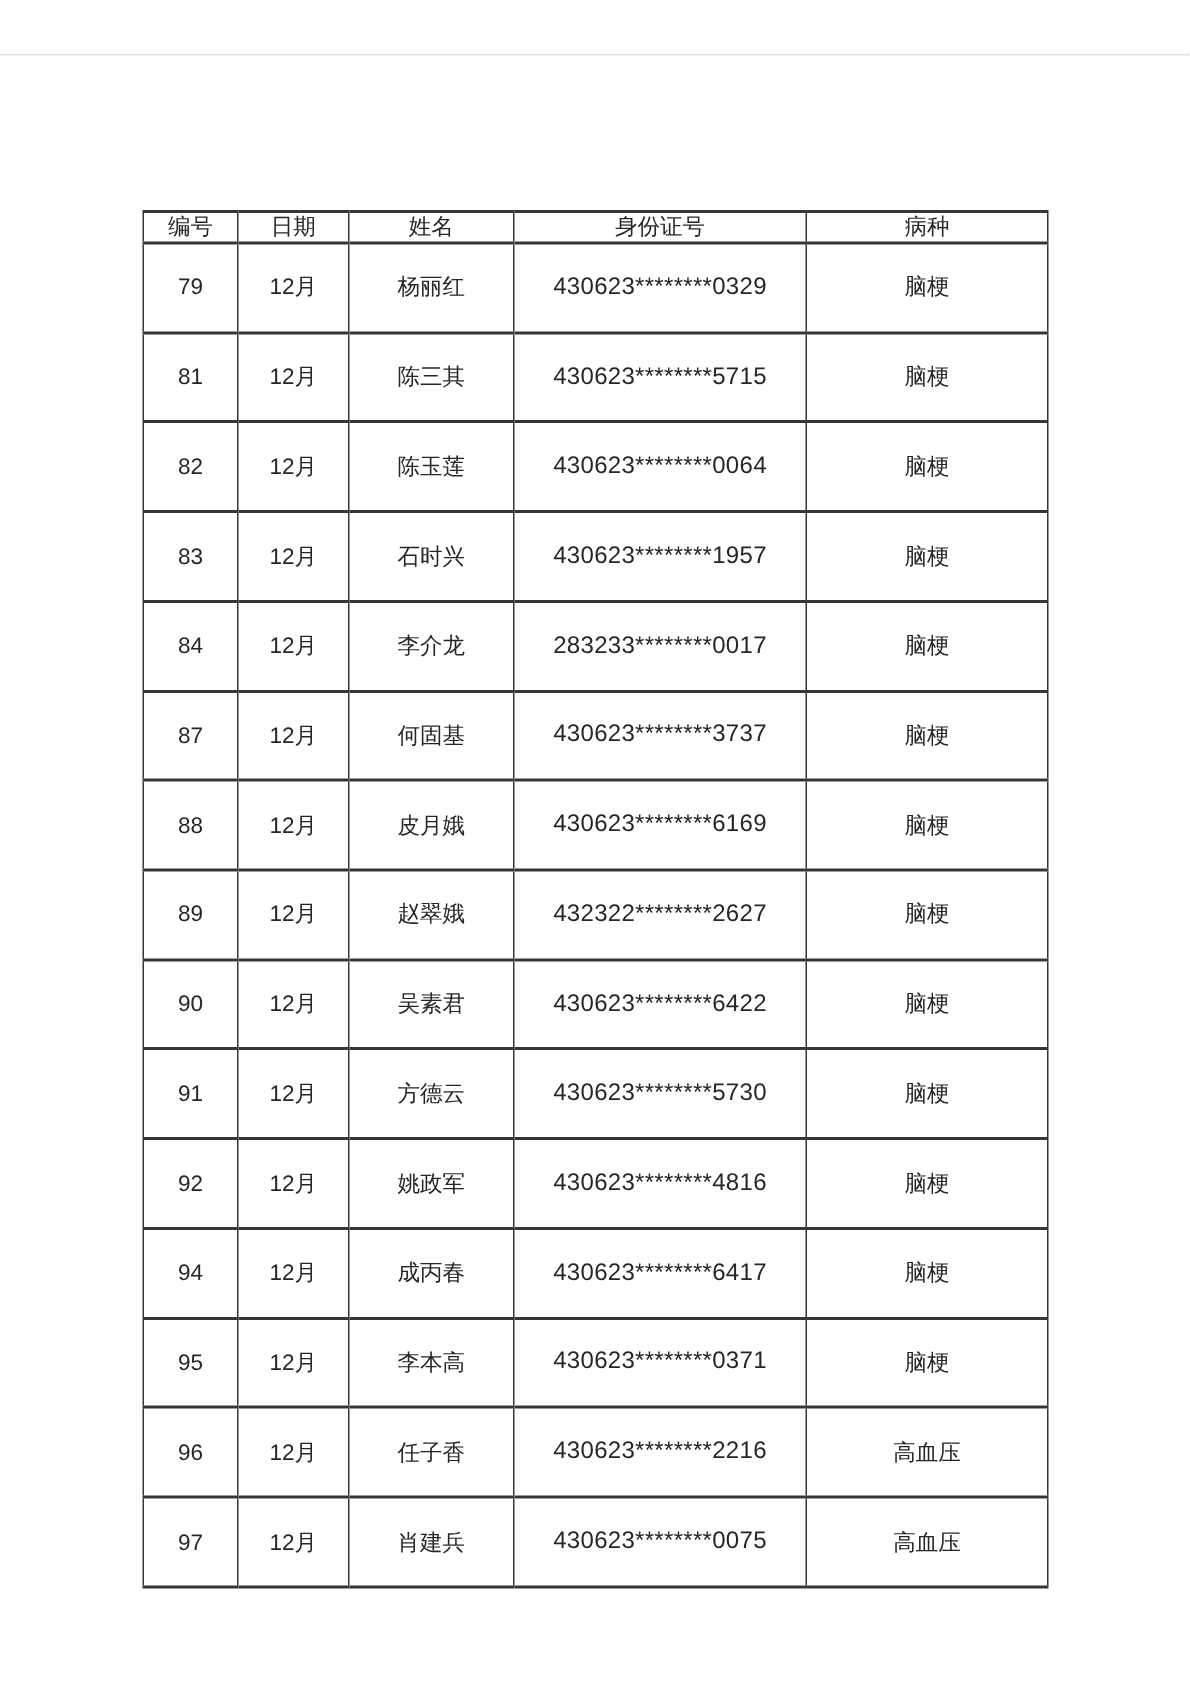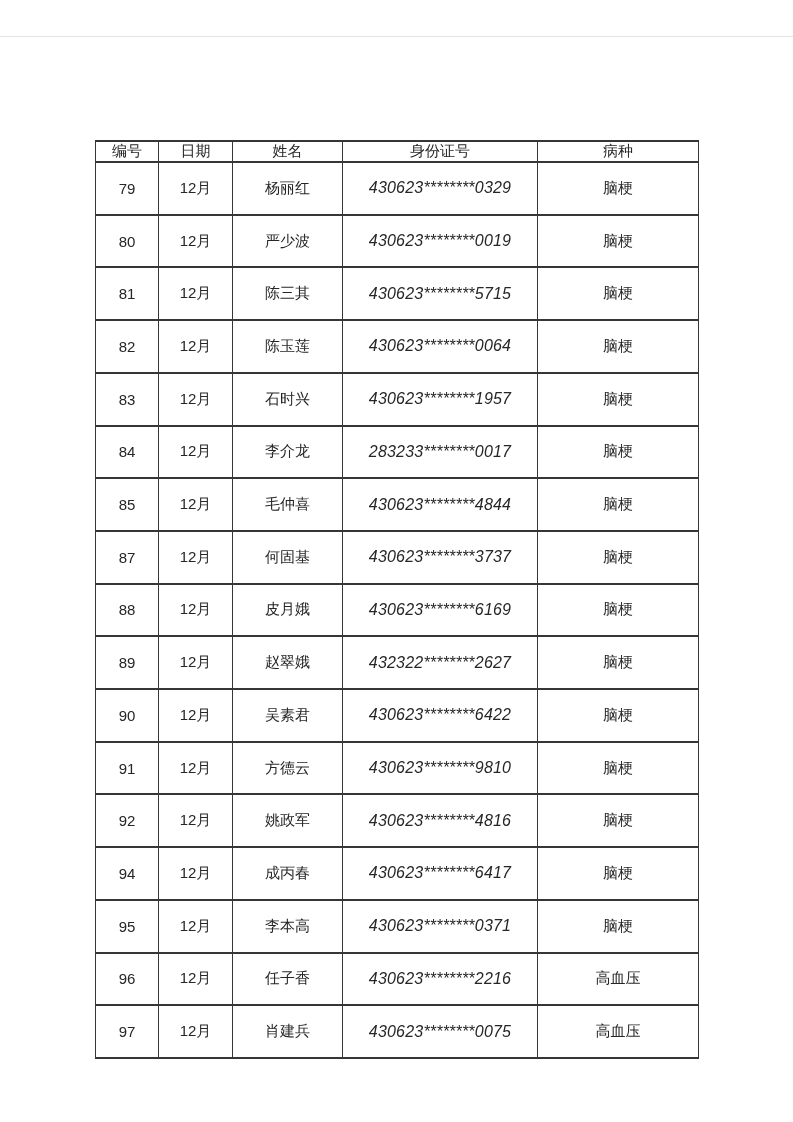--- a/index.html
+++ b/index.html
@@ -46,21 +46,20 @@
     font-size: 15px;
     font-weight: normal;
     color: #262626;
     padding: 0;
     white-space: nowrap;
     overflow: hidden;
   }
   .patient-table td.cell-id {
     font-size: 16px;
     letter-spacing: 0.2px;
-    font-style: italic;
   }
 </style>
 </head>
 <body>
 
 <div class="page">
   <div class="page-top-edge"></div>
 
   <table class="patient-table">
     <colgroup>
@@ -81,27 +80,20 @@
     </thead>
     <tbody id="table-body">
         <tr>
           <td class="cell-no">79</td>
           <td class="cell-date">12月</td>
           <td class="cell-name">杨丽红</td>
           <td class="cell-id">430623********0329</td>
           <td class="cell-disease">脑梗</td>
         </tr>
         <tr>
-          <td class="cell-no">80</td>
-          <td class="cell-date">12月</td>
-          <td class="cell-name">严少波</td>
-          <td class="cell-id">430623********0019</td>
-          <td class="cell-disease">脑梗</td>
-        </tr>
-        <tr>
           <td class="cell-no">81</td>
           <td class="cell-date">12月</td>
           <td class="cell-name">陈三其</td>
           <td class="cell-id">430623********5715</td>
           <td class="cell-disease">脑梗</td>
         </tr>
         <tr>
           <td class="cell-no">82</td>
           <td class="cell-date">12月</td>
           <td class="cell-name">陈玉莲</td>
@@ -113,27 +105,20 @@
           <td class="cell-date">12月</td>
           <td class="cell-name">石时兴</td>
           <td class="cell-id">430623********1957</td>
           <td class="cell-disease">脑梗</td>
         </tr>
         <tr>
           <td class="cell-no">84</td>
           <td class="cell-date">12月</td>
           <td class="cell-name">李介龙</td>
           <td class="cell-id">283233********0017</td>
-          <td class="cell-disease">脑梗</td>
-        </tr>
-        <tr>
-          <td class="cell-no">85</td>
-          <td class="cell-date">12月</td>
-          <td class="cell-name">毛仲喜</td>
-          <td class="cell-id">430623********4844</td>
           <td class="cell-disease">脑梗</td>
         </tr>
         <tr>
           <td class="cell-no">87</td>
           <td class="cell-date">12月</td>
           <td class="cell-name">何固基</td>
           <td class="cell-id">430623********3737</td>
           <td class="cell-disease">脑梗</td>
         </tr>
         <tr>
@@ -154,21 +139,21 @@
           <td class="cell-no">90</td>
           <td class="cell-date">12月</td>
           <td class="cell-name">吴素君</td>
           <td class="cell-id">430623********6422</td>
           <td class="cell-disease">脑梗</td>
         </tr>
         <tr>
           <td class="cell-no">91</td>
           <td class="cell-date">12月</td>
           <td class="cell-name">方德云</td>
-          <td class="cell-id">430623********9810</td>
+          <td class="cell-id">430623********5730</td>
           <td class="cell-disease">脑梗</td>
         </tr>
         <tr>
           <td class="cell-no">92</td>
           <td class="cell-date">12月</td>
           <td class="cell-name">姚政军</td>
           <td class="cell-id">430623********4816</td>
           <td class="cell-disease">脑梗</td>
         </tr>
         <tr>

